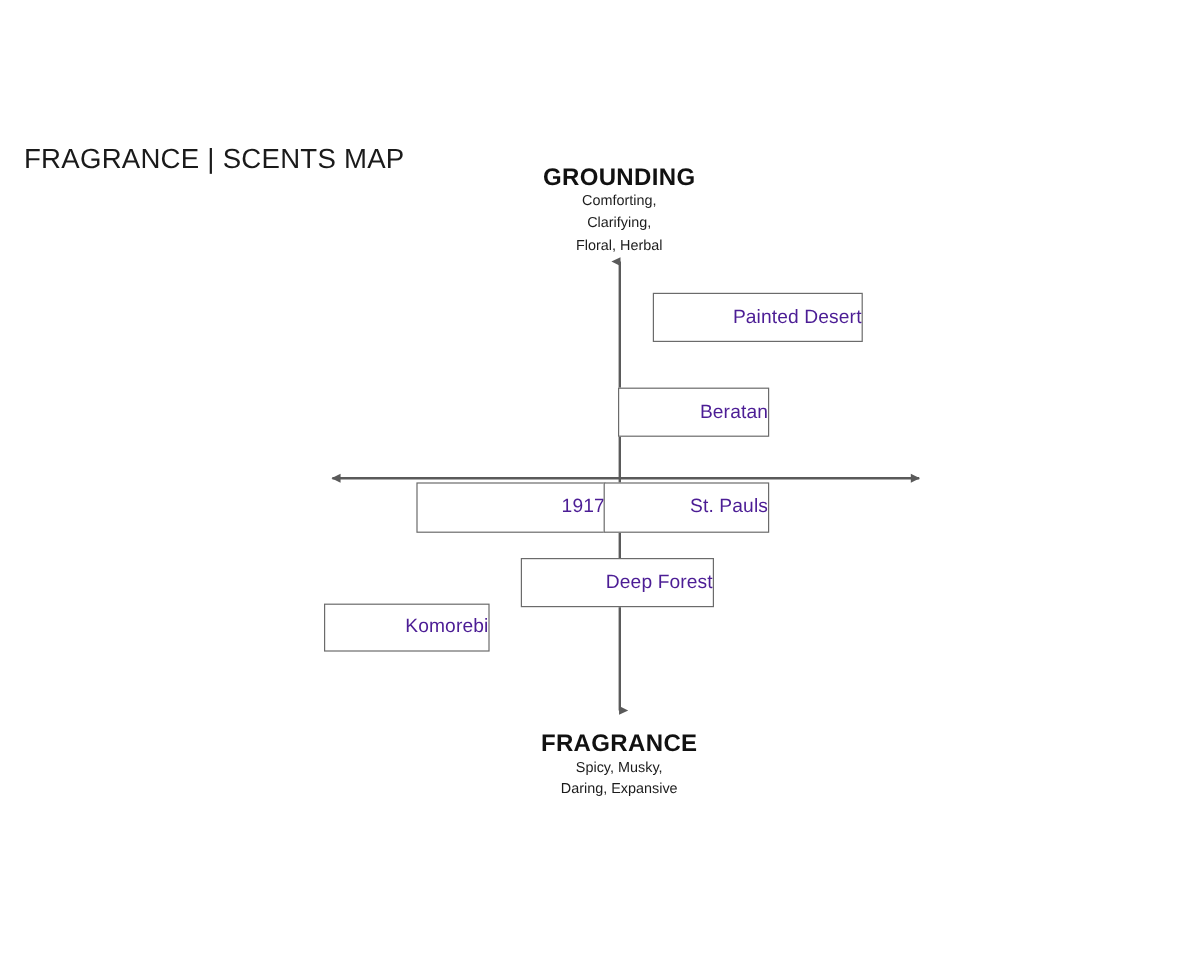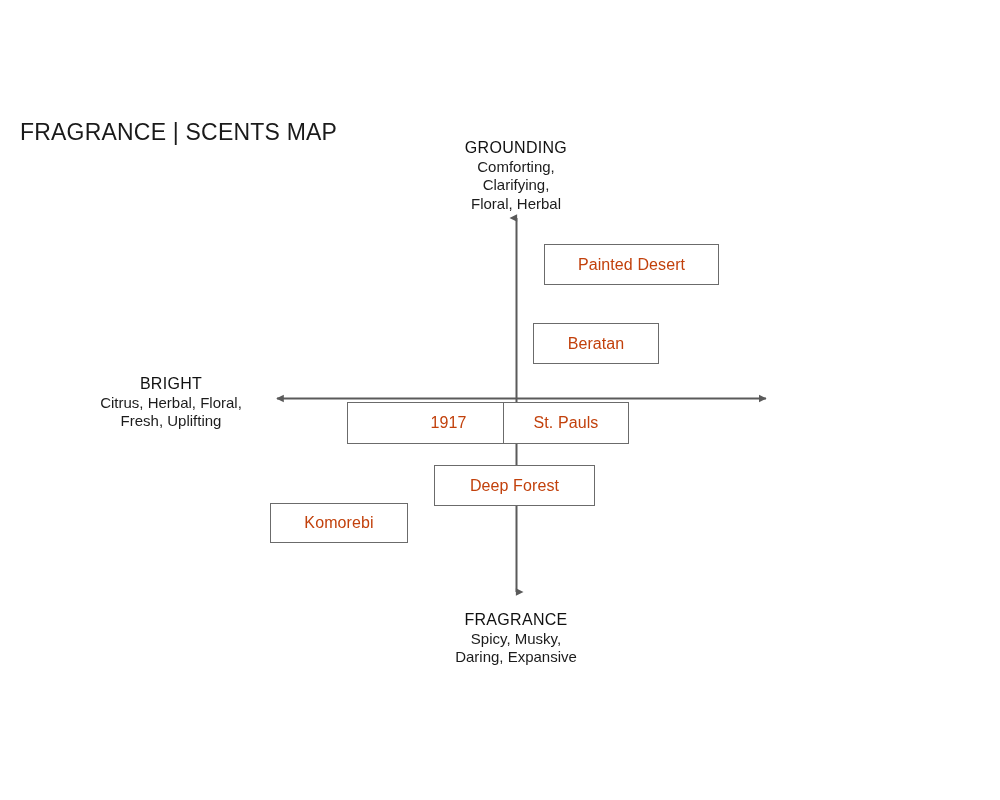--- a/index.html
+++ b/index.html
@@ -43,50 +43,50 @@
   }
 
   
   .pole {
     position: absolute;
     text-align: center;
     line-height: 18.5px;
   }
   .pole .pole-name {
     display: block;
-    font-size: 16px;
-    font-weight: normal;
+    font-size: 20px;
+    font-weight: bold;
     letter-spacing: 0.3px;
     color: #111;
     white-space: nowrap;
   }
   .pole .pole-desc {
     display: block;
-    font-size: 15px;
+    font-size: 12px;
     font-weight: 400;
     color: #1c1c1c;
     white-space: pre-line;
   }
 
   .pole-top    { left: 436px; top: 139px; width: 160px; }
   .pole-bottom { left: 433px; top: 611px; width: 166px; }
   .pole-left   { left: 80px;  top: 375px; width: 182px; }
   .pole-right  { left: 768px; top: 375px; width: 192px; }
 
   
   .scent-box {
     position: absolute;
     box-sizing: border-box;
     border: 1px solid #6b6b6b;
     background: #ffffff;
     display: flex;
     align-items: center;
-    justify-content: center;
+    justify-content: flex-end;
     font-size: 16px;
-    color: #c2410c;
+    color: #4c1d95;
     letter-spacing: 0.1px;
     white-space: nowrap;
     z-index: 5;
   }
 </style>
 </head>
 <body>
 
 <div id="canvas">
 
@@ -116,38 +116,33 @@
 Clarifying,
 Floral, Herbal</span>
   </div>
 
   <div class="pole pole-bottom">
     <span class="pole-name">FRAGRANCE</span>
     <span class="pole-desc">Spicy, Musky,
 Daring, Expansive</span>
   </div>
 
-  <div class="pole pole-left">
-    <span class="pole-name">BRIGHT</span>
-    <span class="pole-desc">Citrus, Herbal, Floral,
-Fresh, Uplifting</span>
-  </div>
 
 
   <div id="scent-boxes">
       <div class="scent-box" style="left: 544px; top: 244px; width: 175px; height: 41px;">
         <span>Painted Desert</span>
       </div>
-      <div class="scent-box" style="left: 515px; top: 323px; width: 126px; height: 41px; margin-left: 18px;">
+      <div class="scent-box" style="left: 515px; top: 323px; width: 126px; height: 41px;">
         <span>Beratan</span>
       </div>
       <div class="scent-box" style="left: 347px; top: 402px; width: 158px; height: 42px; padding-left: 45px;">
         <span>1917</span>
       </div>
-      <div class="scent-box" style="left: 503px; top: 402px; width: 126px; height: 42px;">
+      <div class="scent-box" style="left: 503px; top: 402px; width: 138px; height: 42px;">
         <span>St. Pauls</span>
       </div>
       <div class="scent-box" style="left: 434px; top: 465px; width: 161px; height: 41px;">
         <span>Deep Forest</span>
       </div>
       <div class="scent-box" style="left: 270px; top: 503px; width: 138px; height: 40px;">
         <span>Komorebi</span>
       </div>
     </div>
 

